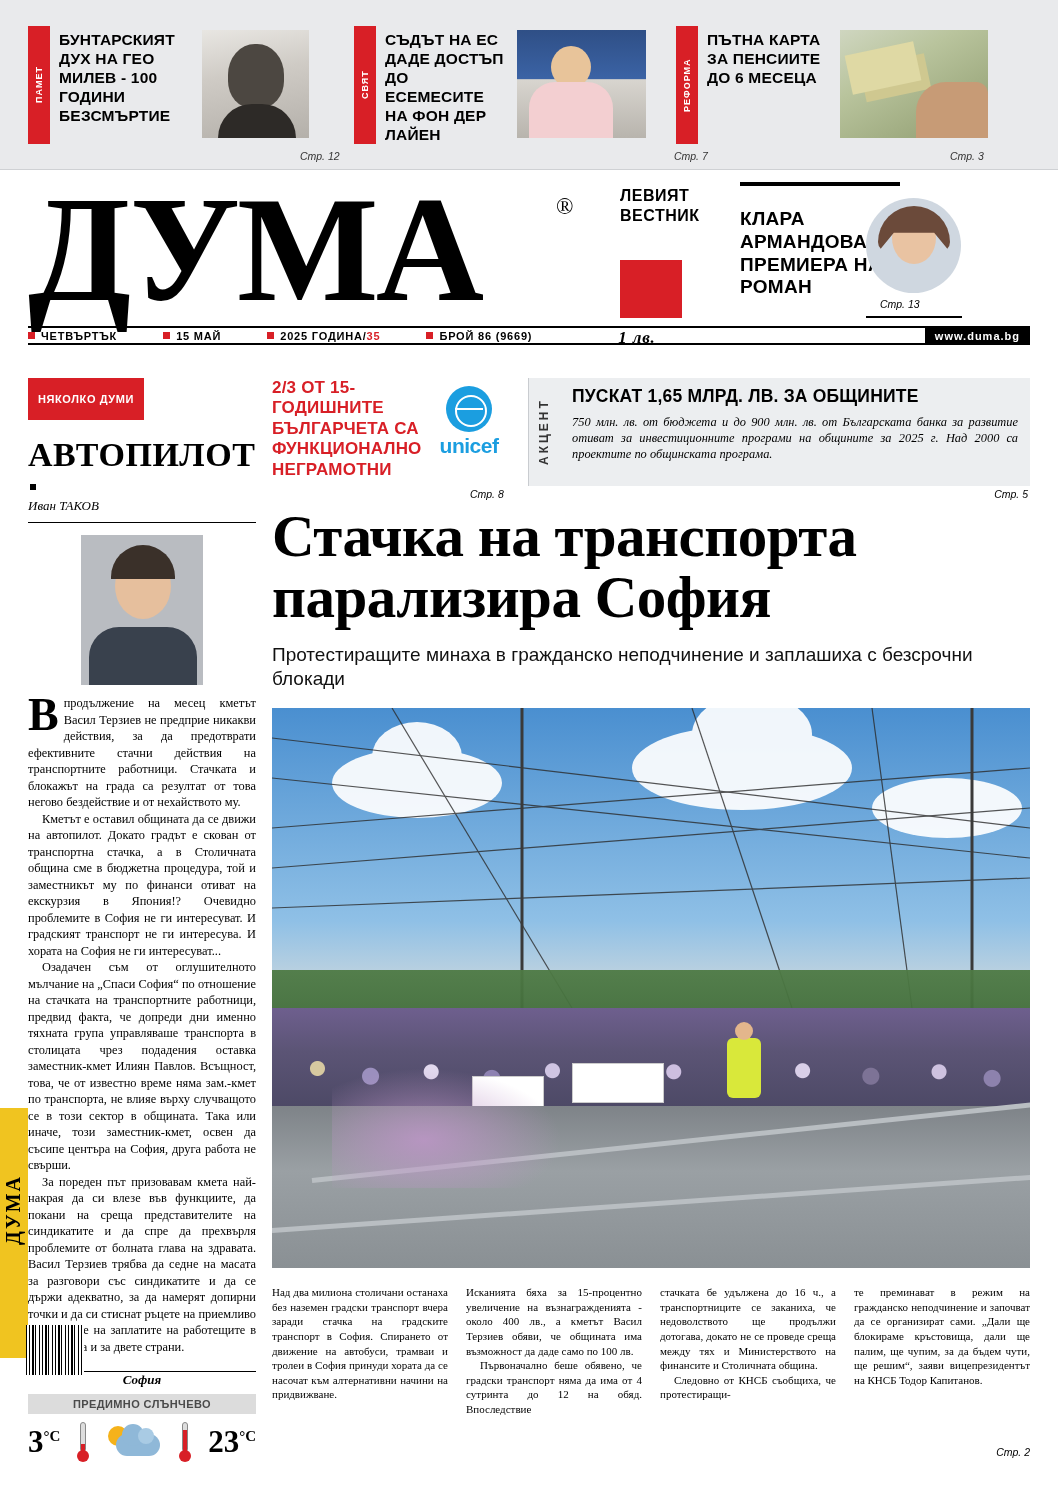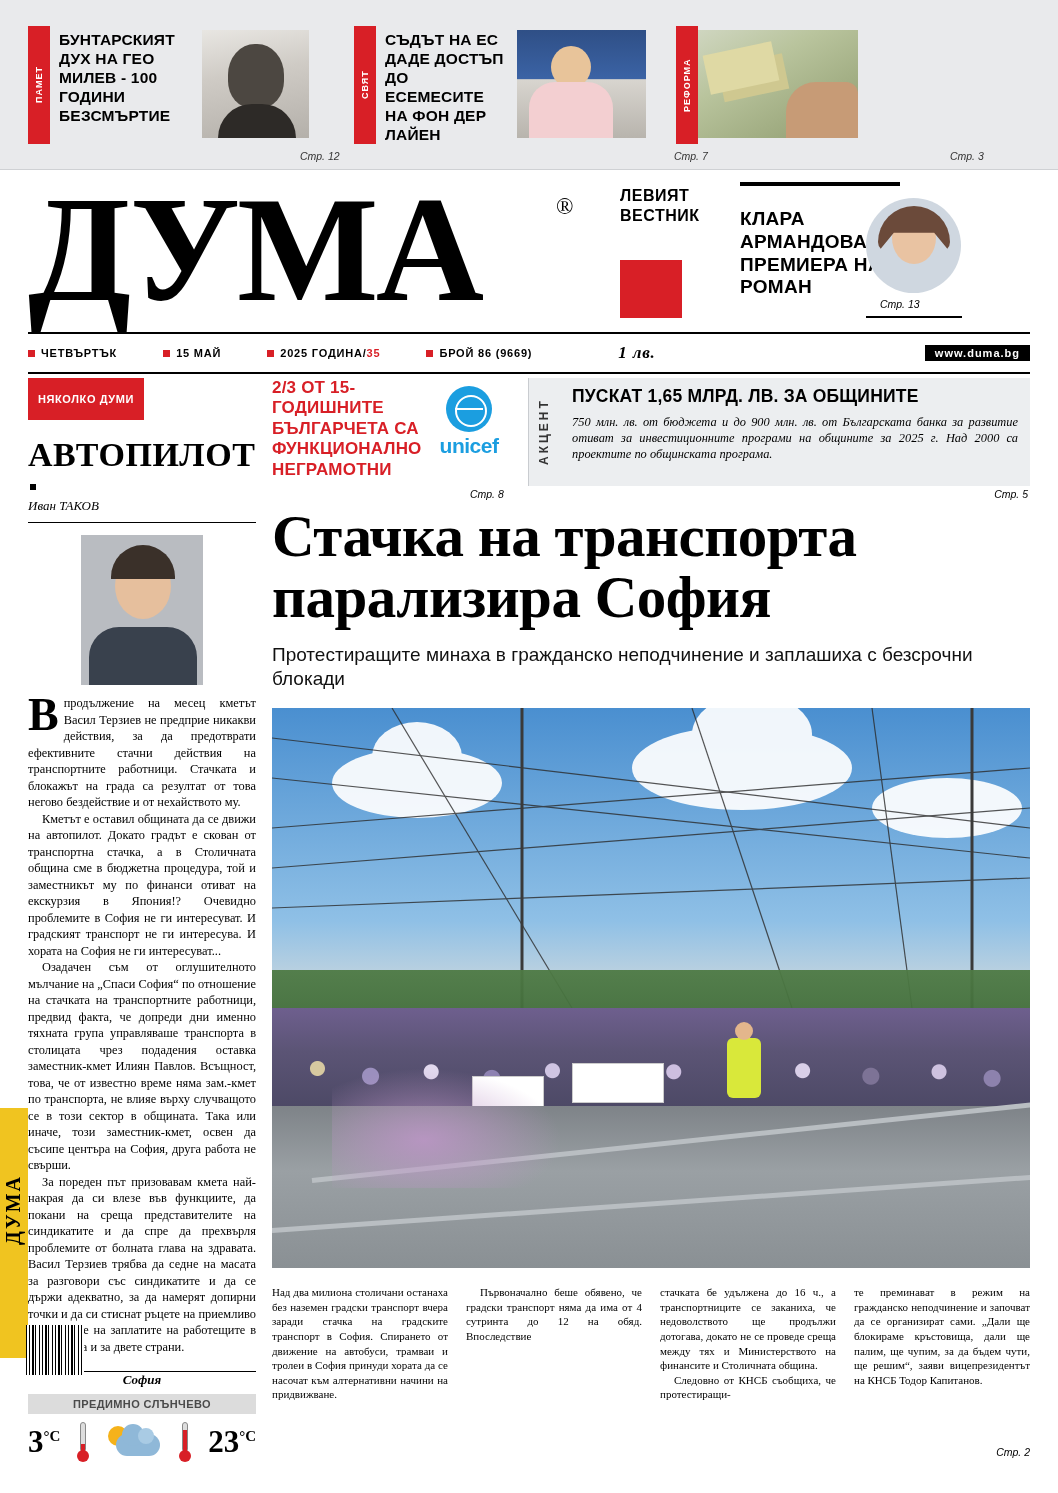--- a/index.html
+++ b/index.html
@@ -87,23 +87,23 @@
   .klara-photo {
     position:absolute; left:866px; top:28px; width:95px; height:95px; border-radius:50%;
     overflow:hidden; background:#cfd7e0;
   }
   .klara-photo:before{content:"";position:absolute;left:26px;top:14px;width:44px;height:52px;border-radius:50%;background:#e9c3a2;}
   .klara-photo:after{content:"";position:absolute;left:12px;top:8px;width:72px;height:46px;border-radius:36px 36px 10px 10px;background:#6b4a3a;clip-path:polygon(0 0,100% 0,100% 100%,78% 58%,22% 58%,0 100%);}
   .klara-page { position:absolute; left:880px; top:128px; font-size:10.5px; font-style:italic; }
   .klara-line { position:absolute; left:866px; top:146px; width:96px; height:2px; background:#000; }
 
   .mast-dateline {
-    position:absolute; left:28px; top:162px; width:1002px; height:42px;
+    position:absolute; left:28px; top:156px; width:1002px; height:19px;
     border-top:2px solid #000; border-bottom:2px solid #000;
-    display:flex; align-items:center;
+    display:flex; 
     font-size:11px; font-weight:bold; letter-spacing:.8px;
   }
   .mast-dateline .sq { width:7px; height:7px; background:#d81f26; display:inline-block; margin-right:6px; }
   .dl-item { display:flex; align-items:center; margin-right:46px; }
   .dl-year-num { color:#d81f26; }
   .price { font-family:"Liberation Serif", serif; font-size:17px; font-style:italic; font-weight:bold; margin-left:40px; }
   .website {
     margin-left:auto; background:#000; color:#fff; font-size:11px; font-weight:bold;
     padding:2px 10px; letter-spacing:1px;
   }
@@ -284,20 +284,21 @@
 
     <div class="teaser" style="left:354px;width:292px;">
       <div class="teaser-tag">СВЯТ</div>
       <div class="teaser-text">СЪДЪТ НА ЕС ДАДЕ ДОСТЪП ДО ЕСЕМЕСИТЕ НА ФОН ДЕР ЛАЙЕН</div>
       <div class="teaser-photo ph2" style="width:140px;"></div>
     </div>
     <div class="teaser-page" style="left:630px;margin-left:44px;">Стр. 7</div>
 
     <div class="teaser" style="left:676px;width:312px;">
       <div class="teaser-tag">РЕФОРМА</div>
+      <div class="teaser-text">ПЪТНА КАРТА ЗА ПЕНСИИТЕ ДО 6 МЕСЕЦА</div>
       <div class="teaser-photo ph3" style="width:160px;"></div>
     </div>
     <div class="teaser-page" style="left:950px;">Стр. 3</div>
   </div>
 
   <div class="masthead">
     <div class="logo">ДУМА</div>
     <div class="logo-reg">®</div>
     <div class="logo-red"></div>
     <div class="levi">
@@ -430,20 +431,21 @@
 
       </div>
     </div>
 
     <div class="bottom">
       <div class="bcols">
         <div class="bcol">
           <p class="first">Над два милиона столичани останаха без наземен градски транспорт вчера заради стачка на градските транспорт в София. Спирането от движение на автобуси, трамваи и тролеи в София принуди хората да се насочат към алтернативни начини на придвижване.</p>
         </div>
         <div class="bcol">
+          <p class="first">Исканията бяха за 15-процентно увеличение на възнагражденията - около 400 лв., а кметът Васил Терзиев обяви, че общината има възможност да даде само по 100 лв.</p>
           <p>Първоначално беше обявено, че градски транспорт няма да има от 4 сутринта до 12 на обяд. Впоследствие</p>
         </div>
         <div class="bcol">
           <p class="first">стачката бе удължена до 16 ч., а транспортниците се заканиха, че недоволството ще продължи дотогава, докато не се проведе среща между тях и Министерството на финансите и Столичната община.</p>
           <p>Следовно от КНСБ съобщиха, че протестиращи-</p>
         </div>
         <div class="bcol">
           <p class="first">те преминават в режим на гражданско неподчинение и започват да се организират сами. „Дали ще блокираме кръстовища, дали ще палим, ще чупим, за да бъдем чути, ще решим“, заяви вицепрезидентът на КНСБ Тодор Капитанов.</p>
         </div>
       </div>

